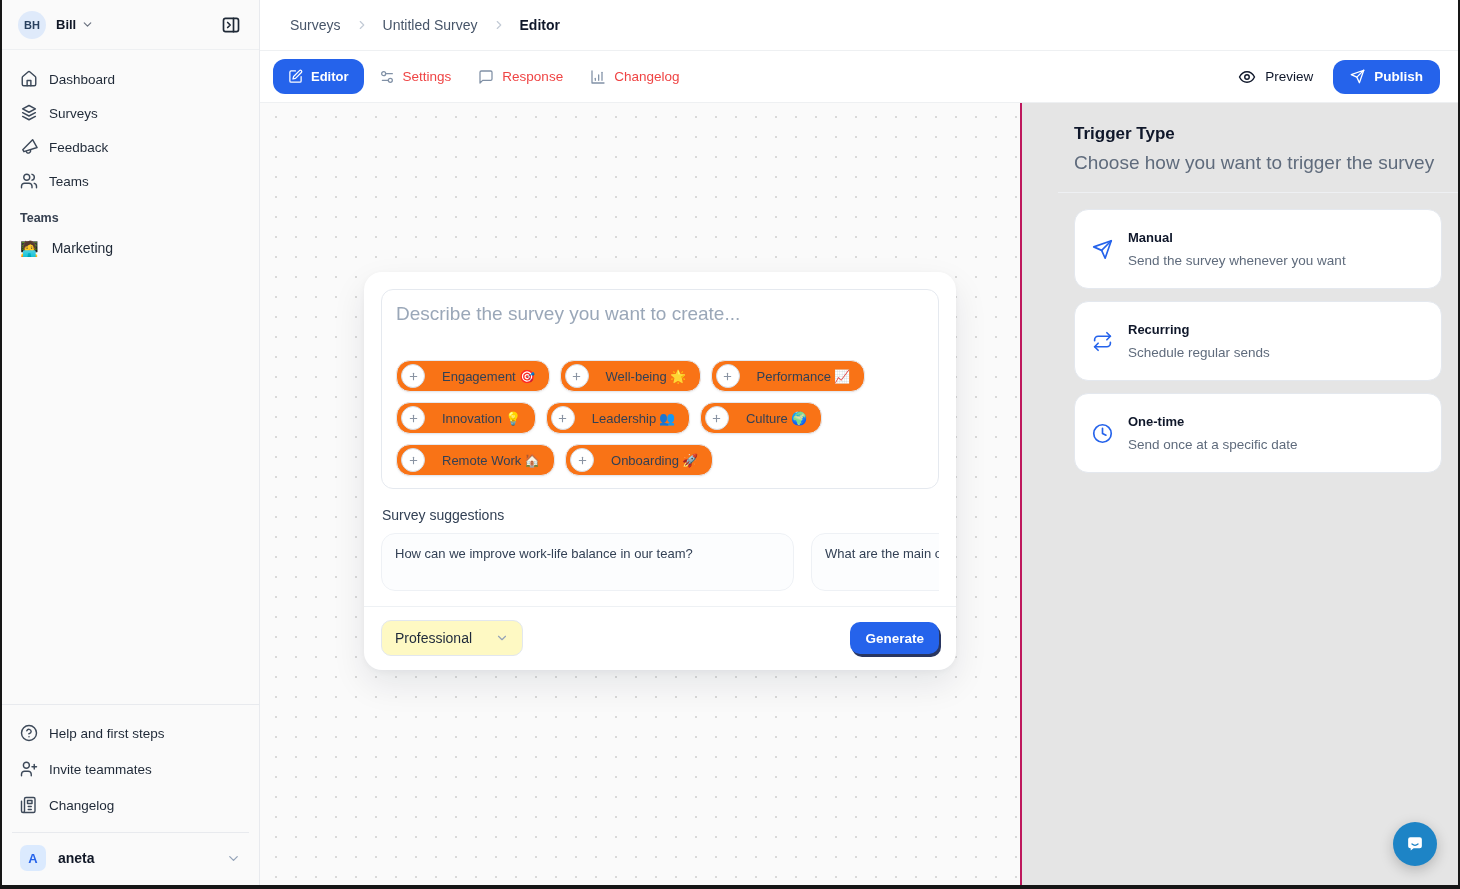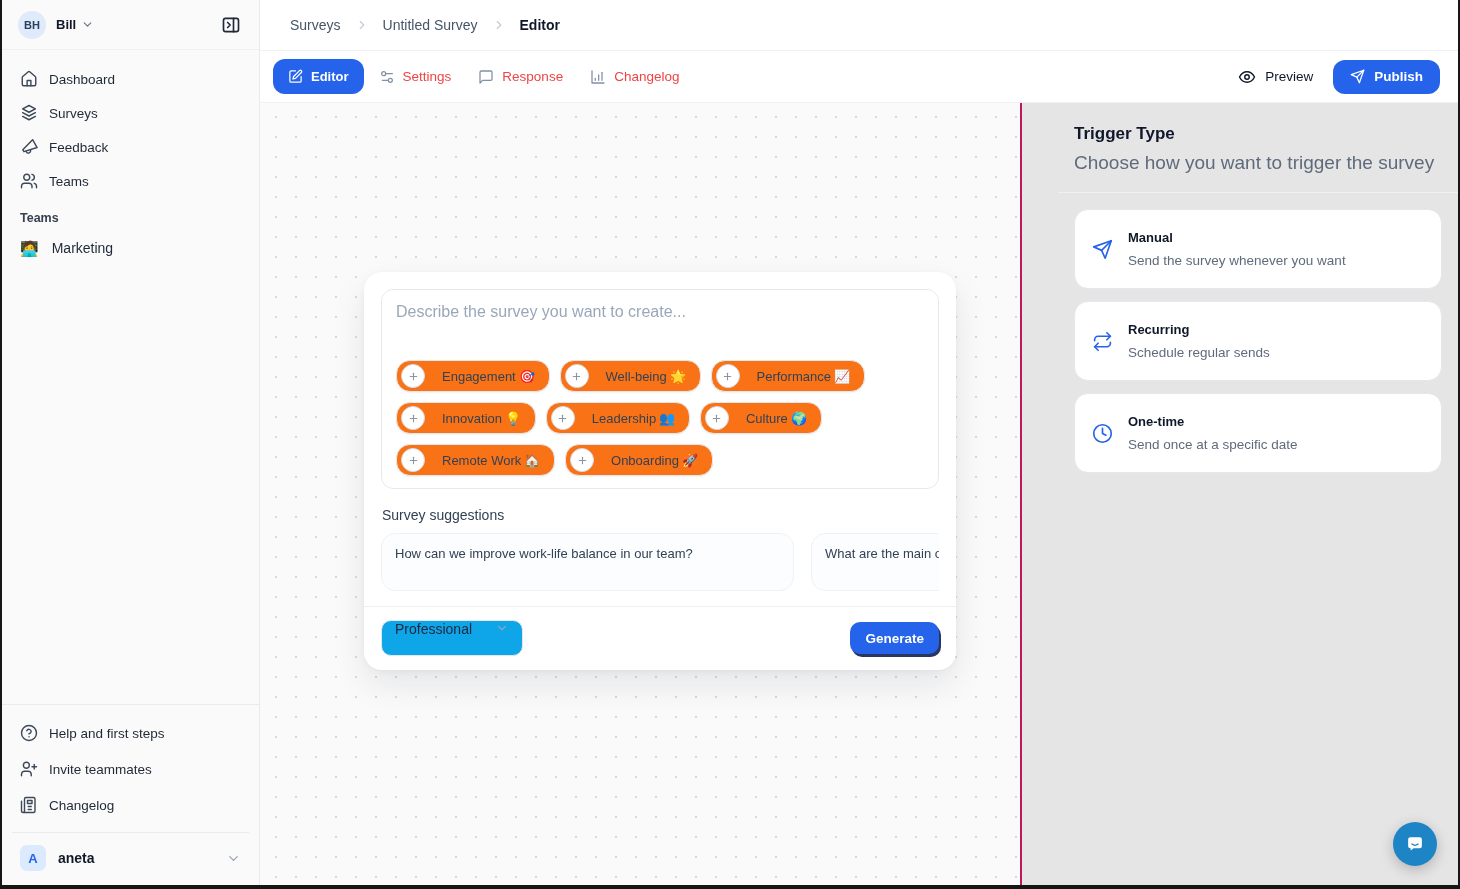--- a/index.html
+++ b/index.html
@@ -49,32 +49,32 @@
   .content-row{flex:1;display:flex;min-height:0;}
   .canvas{flex:1;position:relative;background-color:#fafafa;
     background-image:radial-gradient(circle,#d9d9d9 1.3px,transparent 1.5px);
     background-size:20px 20px;background-position:6px 4px;overflow:hidden;}
 
   
   .composer-card{position:absolute;left:104px;top:169px;width:592px;background:#fff;border-radius:18px;
     box-shadow:0 14px 34px rgba(15,23,42,.09),0 2px 6px rgba(15,23,42,.04);overflow:hidden;}
   .prompt-box{margin:17px 17px 0;border:1px solid #e5e9ef;border-radius:12px;height:200px;box-sizing:border-box;
     padding:13px 14px 12px;display:flex;flex-direction:column;background:#fff;}
-  .prompt-input{border:none;outline:none;resize:none;flex:1;font-family:inherit;font-size:16px;color:#0f172a;background:transparent;padding:0;}
+  .prompt-input{border:none;outline:none;resize:none;flex:1;font-family:inherit;font-size:19px;color:#0f172a;background:transparent;padding:0;}
   .prompt-input::placeholder{color:#9aa7b8;}
   .tag-wrap{display:flex;flex-wrap:wrap;gap:10px;}
   .tag{display:flex;align-items:center;gap:17px;border:1px solid #e4e8ee;border-radius:14px;background:#f97316;
     padding:3px 13px 3px 4px;font-size:13px;color:#334155;box-shadow:0 1px 2px rgba(16,24,40,.05);}
   .tag-plus{width:22px;height:22px;border-radius:50%;border:1px solid #d5dae2;color:#8a94a3;display:flex;align-items:center;justify-content:center;background:#fff;}
   .sugg-title{margin:18px 18px 10px;font-size:14px;font-weight:500;color:#334155;}
   .sugg-row{margin:0 17px;display:flex;gap:17px;overflow:hidden;}
   .sugg-card{flex:0 0 413px;box-sizing:border-box;height:58px;border:1px solid #eef1f5;background:#fcfdfe;border-radius:14px;
     padding:11px 13px;font-size:13px;color:#334155;line-height:1.35;cursor:pointer;overflow:hidden;white-space:nowrap;}
   .card-footer{margin-top:15px;border-top:1px solid #eef1f4;padding:13px 17px 14px;display:flex;align-items:center;justify-content:space-between;}
-  .tone-select{height:36px;box-sizing:border-box;border:1px solid #e2e7ee;border-radius:10px;background:#0ea5e9;display:flex;align-items:flex-start;gap:23px;padding:0 13px;font-size:14px;color:#1e293b;}
+  .tone-select{height:36px;box-sizing:border-box;border:1px solid #e2e7ee;border-radius:10px;background:#fef9c3;display:flex;align-items:center;gap:23px;padding:0 13px;font-size:14px;color:#1e293b;}
   .tone-select .chev{color:#94a3b8;}
   .generate-btn{height:32px;border-radius:10px;background:var(--accent);color:#fff;font-size:13.5px;font-weight:600;padding:0 15px;
     box-shadow:2px 3px 0 rgba(23,37,84,.92);}
 
   
   .trigger-panel{width:400px;flex:none;background:#e5e5e5;border-left:2px solid #be185d;display:flex;flex-direction:column;padding-left:36px;}
   .tp-header{padding:21px 16px 18px;border-bottom:1px solid #eef0f3;}
   .tp-title{font-size:17px;font-weight:700;color:#0f172a;}
   .tp-sub{margin-top:8px;font-size:19px;color:#5f6b7c;}
   .tp-options{padding:16px;display:flex;flex-direction:column;gap:12px;}

